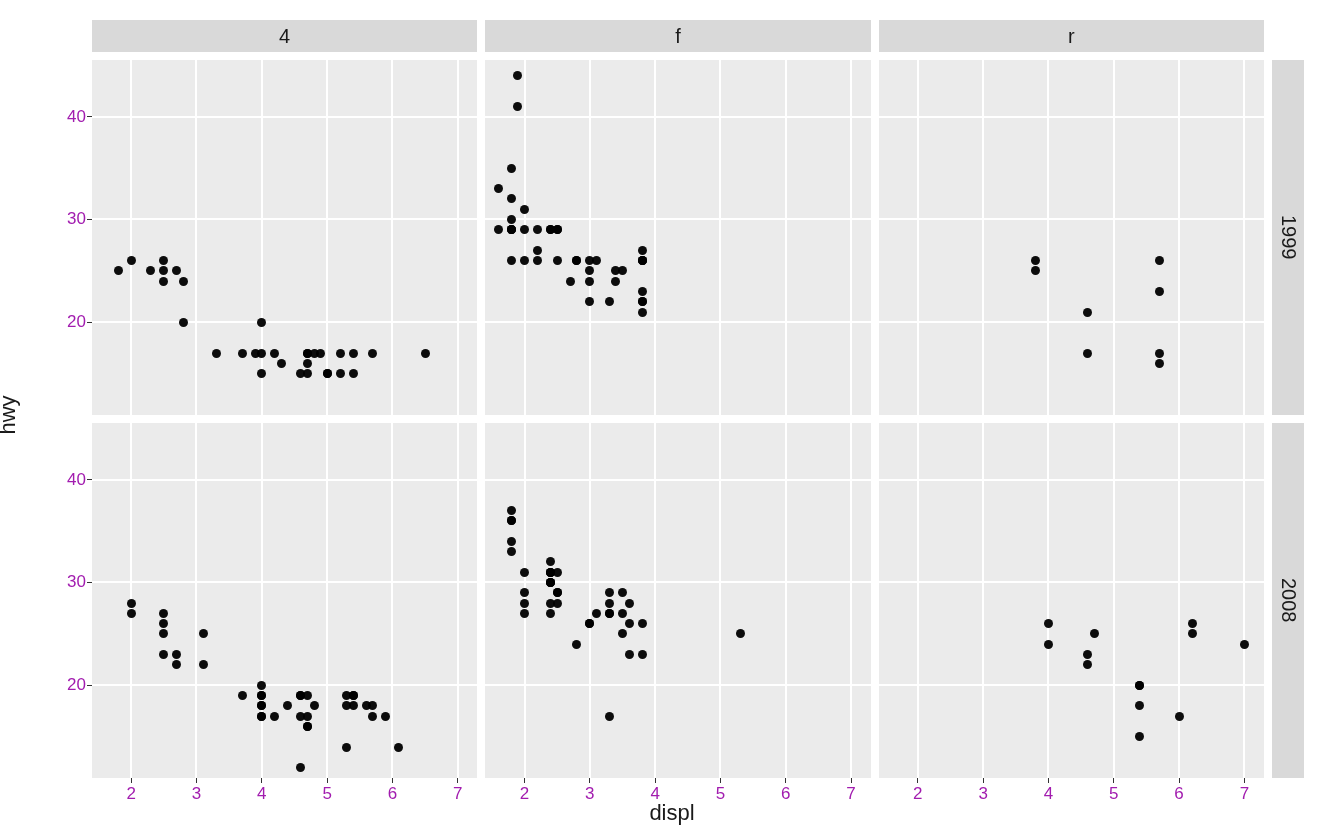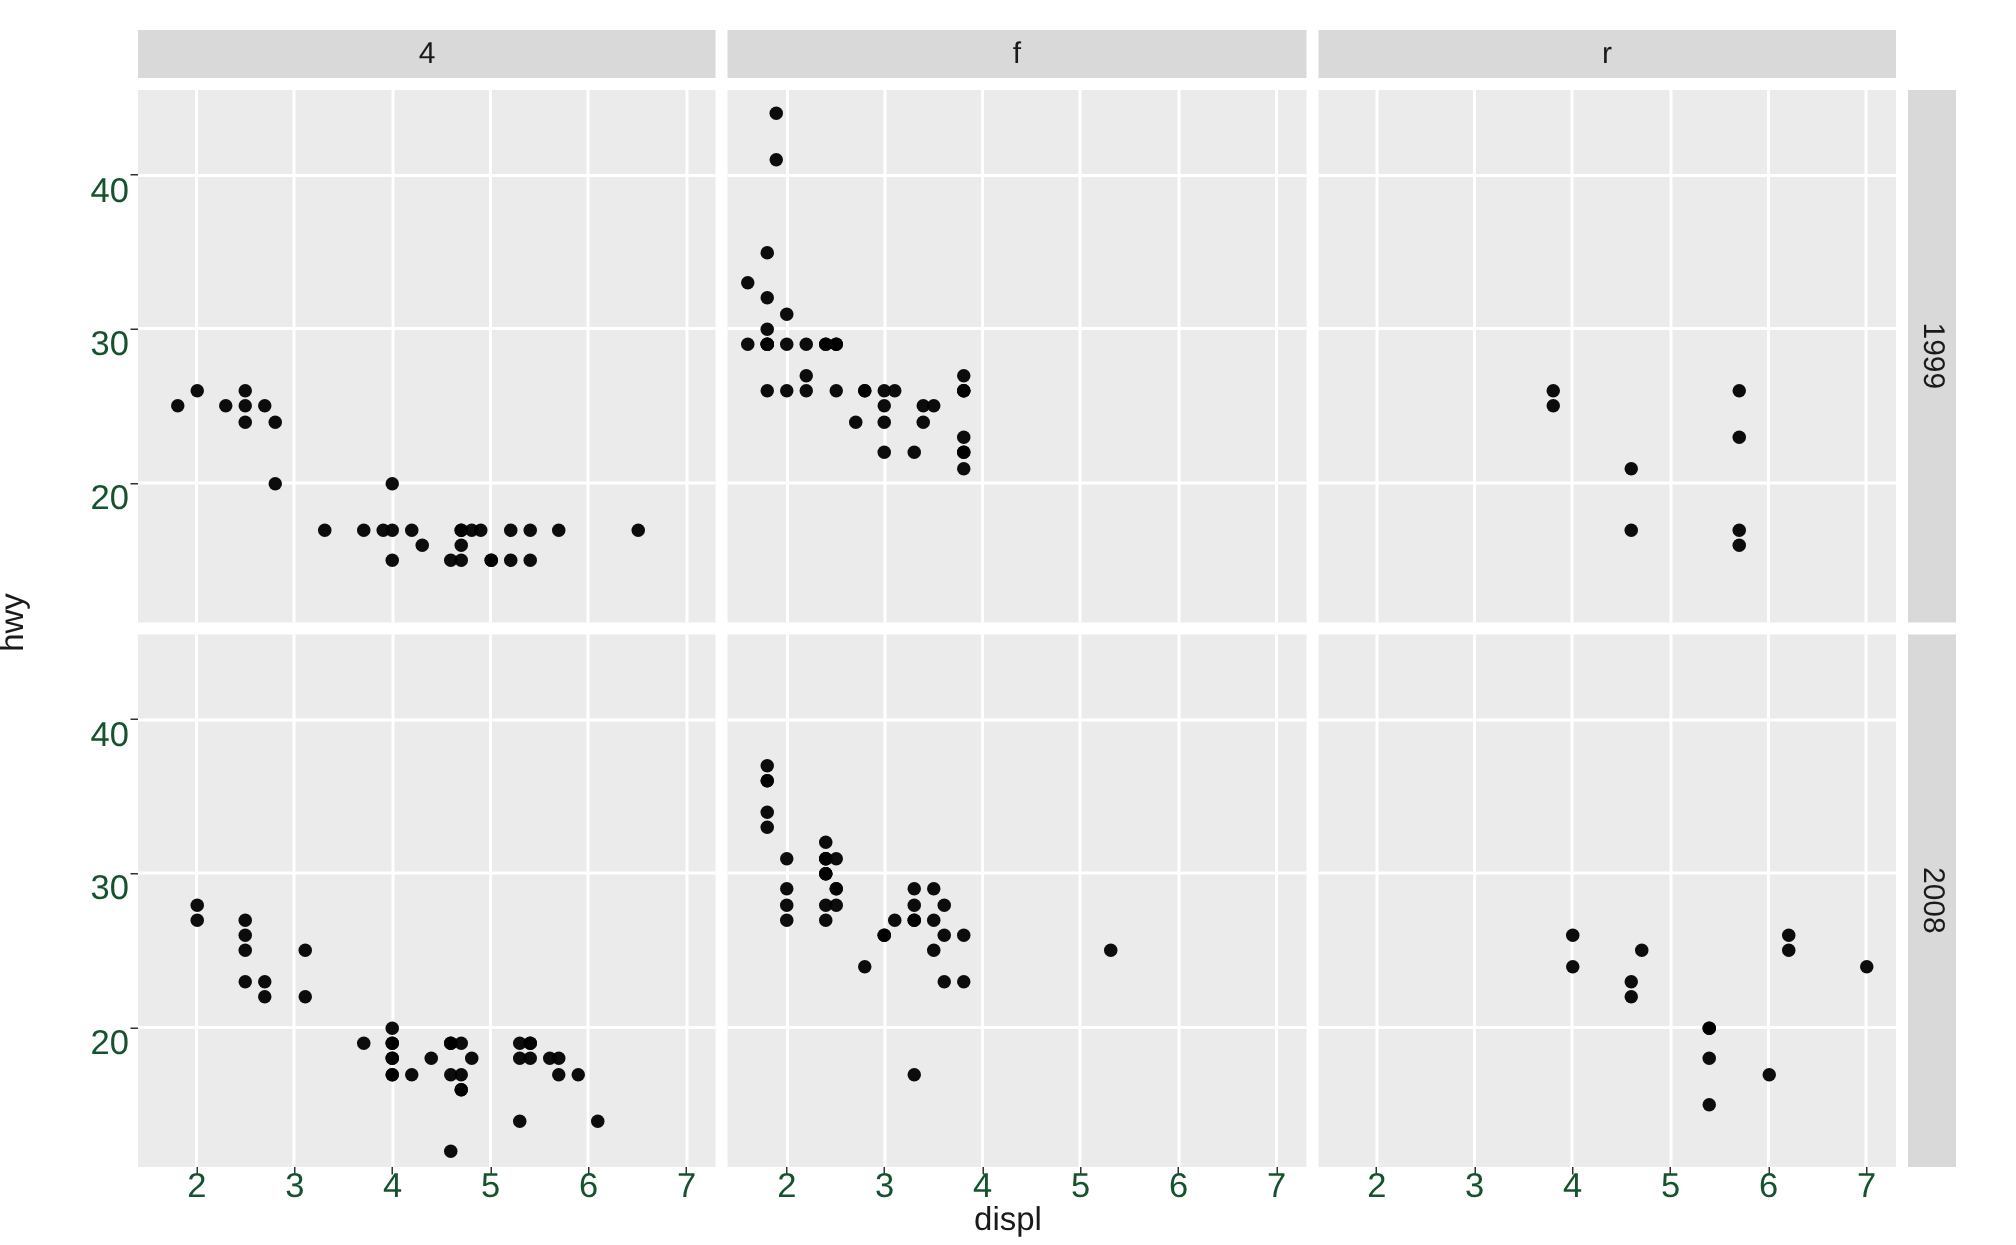--- a/index.html
+++ b/index.html
@@ -67,23 +67,22 @@
 
   .grid-major-v, .grid-major-h {
     position: absolute;
     background: #ffffff;
   }
   .grid-major-v { top: 0; bottom: 0; width: 2px; margin-left: -1px; }
   .grid-major-h { left: 0; right: 0; height: 2px; margin-top: -1px; }
 
   .tick-x, .tick-y {
     position: absolute;
-    font-size: 23px;
-    color: #14532d;
-    margin-top: 10px;
+    font-size: 17px;
+    color: #a21caf;
   }
   .tick-x { transform: translate(-50%, 2px); }
   .tick-y { transform: translate(-100%, -50%); white-space: nowrap; padding-right: 6px; }
 
   .tick-mark-x, .tick-mark-y {
     position: absolute;
     background: #333;
   }
   .tick-mark-x { width: 1px; height: 5px; bottom: -5px; margin-left: -0.5px; }
   .tick-mark-y { height: 1px; width: 5px; left: -5px; margin-top: -0.5px; }

